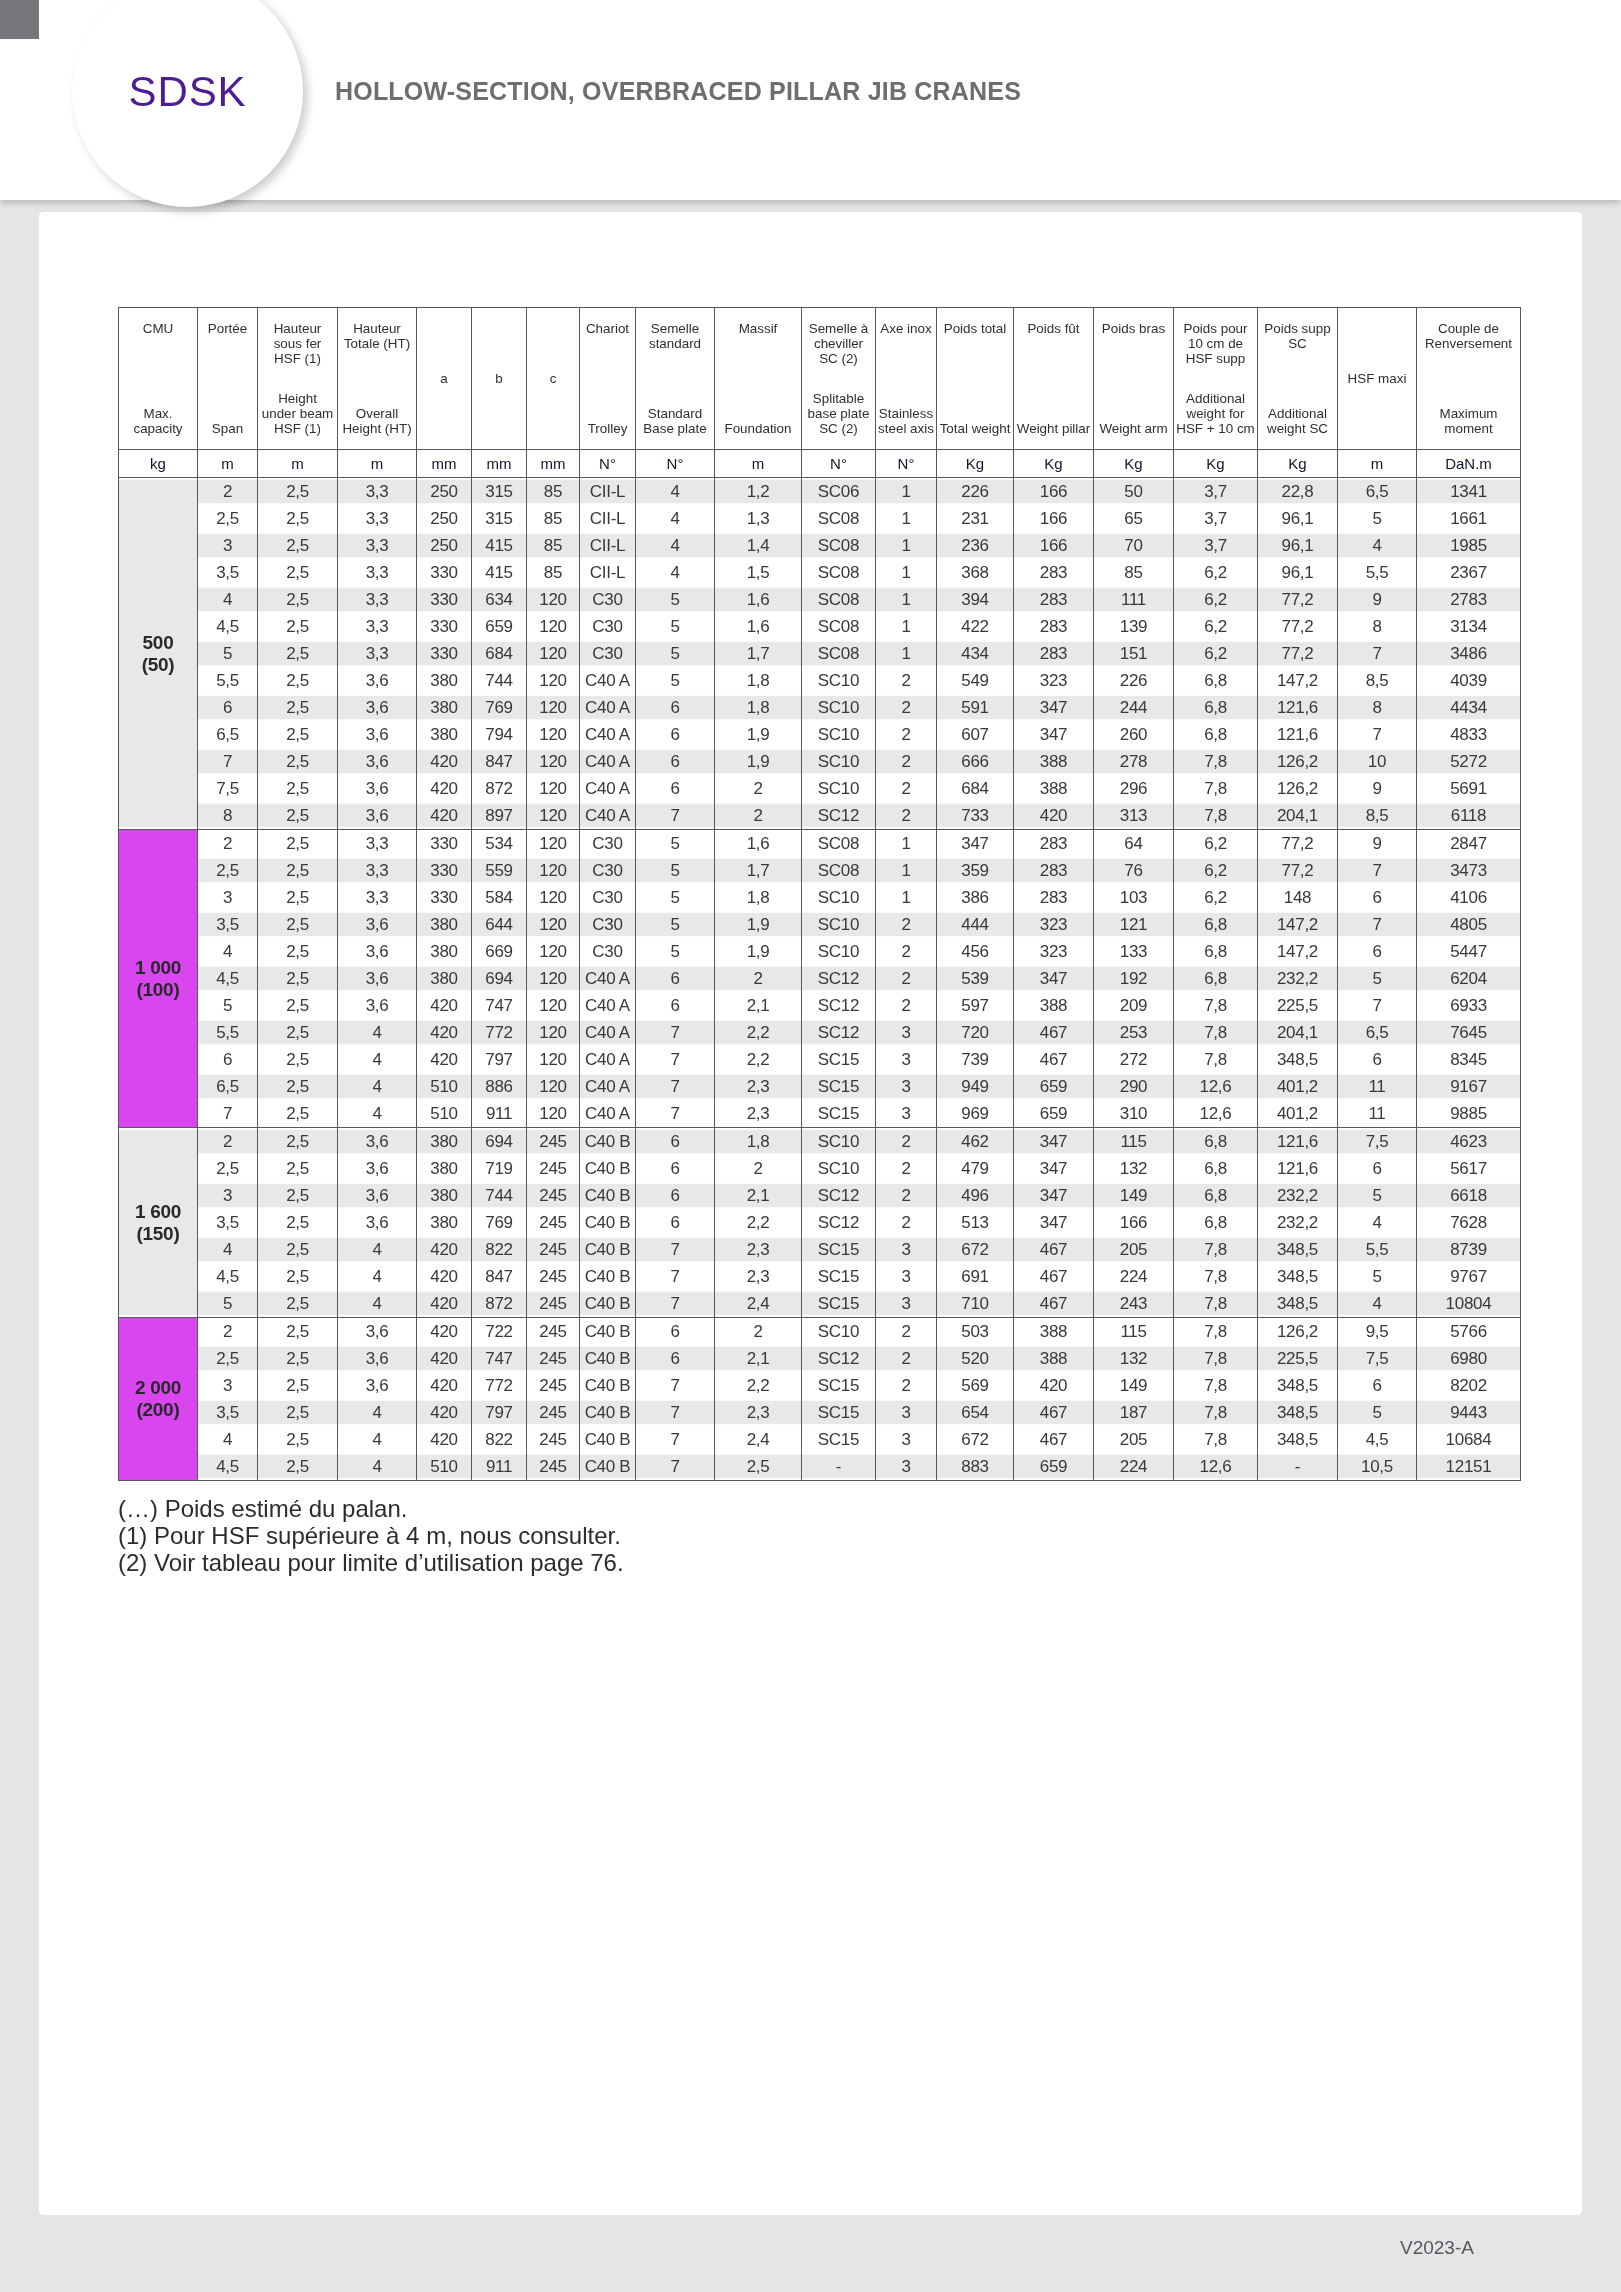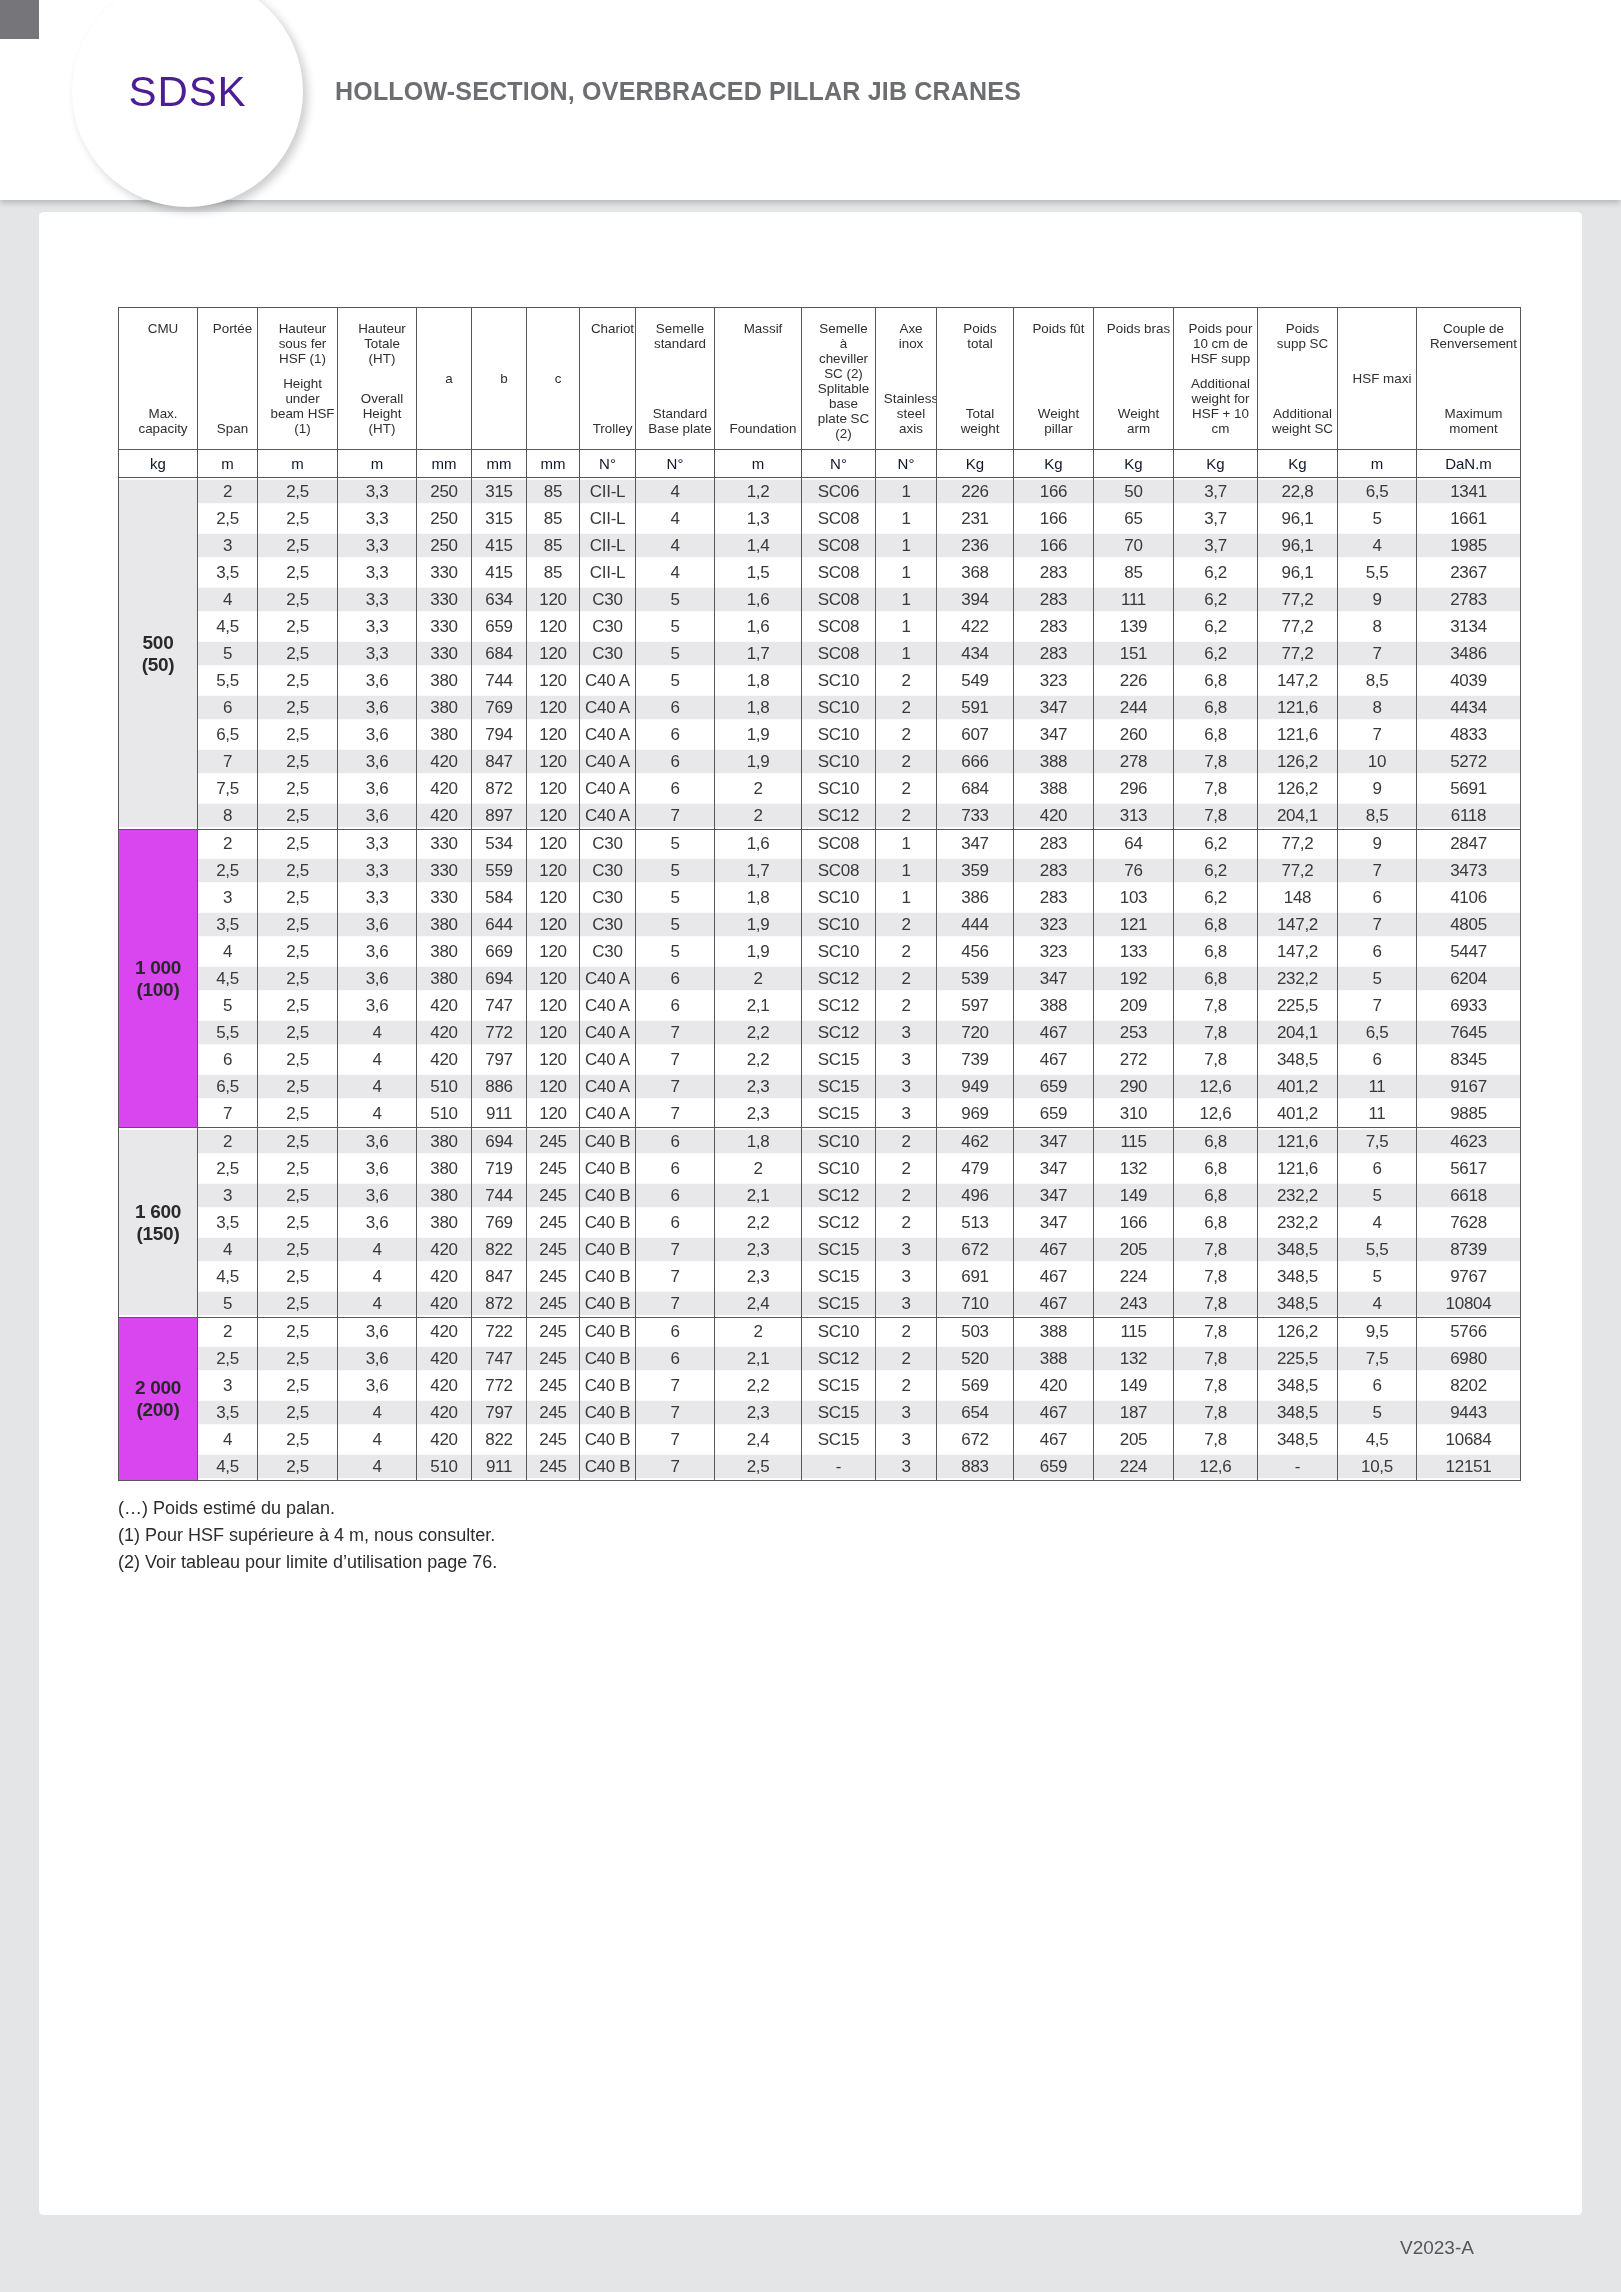--- a/index.html
+++ b/index.html
@@ -39,21 +39,21 @@
   table.specs {
     border-collapse:collapse; table-layout:fixed; width:1399px;
     background:#fff; border:1.8px solid #58585a;
   }
   table.specs th, table.specs td {
     border-left:0.9px solid #58585a; border-right:0.9px solid #58585a;
     padding:0; text-align:center; overflow:hidden;
   }
   tr.labels th {
     height:141px; font-weight:normal; font-size:13.4px; line-height:1.12;
-    color:#2f2f31; border-bottom:0.9px solid #58585a; vertical-align:middle;padding-left:10px;
+    color:#2f2f31; border-bottom:0.9px solid #58585a; vertical-align:middle;
   }
   .h-cell {
     display:flex; flex-direction:column; justify-content:space-between;
     align-items:center; height:141px; box-sizing:border-box; padding:13.4px 1.8px;
   }
   .h-cell.single { justify-content:center; }
   .h-cell span { display:block; }
   tr.units th {
     height:27px; font-weight:normal; font-size:15px; color:#0f172a;
     border-bottom:1.8px solid #58585a; background:#fff;
@@ -67,21 +67,21 @@
     box-shadow: inset 0 1.8px 0 #ffffff, inset 0 -1.8px 0 #ffffff;
   }
   tr.gstart td { border-top:1.8px solid #58585a; }
   td.grp {
     background:#d946ef; box-shadow:none; font-weight:bold; font-size:19px;
     color:#29292b; line-height:1.15; vertical-align:middle;
   }
   td.grp .sub { font-size:19px; }
   .fnotes {
     position:absolute; left:118px; top:1499px; z-index:4;
-    font-size:18px; color:#2c2c2e;
+    font-size:24px; color:#2c2c2e;
   }
   .fnotes .line { margin-bottom:8px; line-height:19px; }
   .fnotes .block-en { margin-top:29px; }
   .version {
     position:absolute; left:1400px; top:2237px; z-index:2;
     font-size:19px; color:#55565a;
   }
 </style>
 </head>
 <body>

